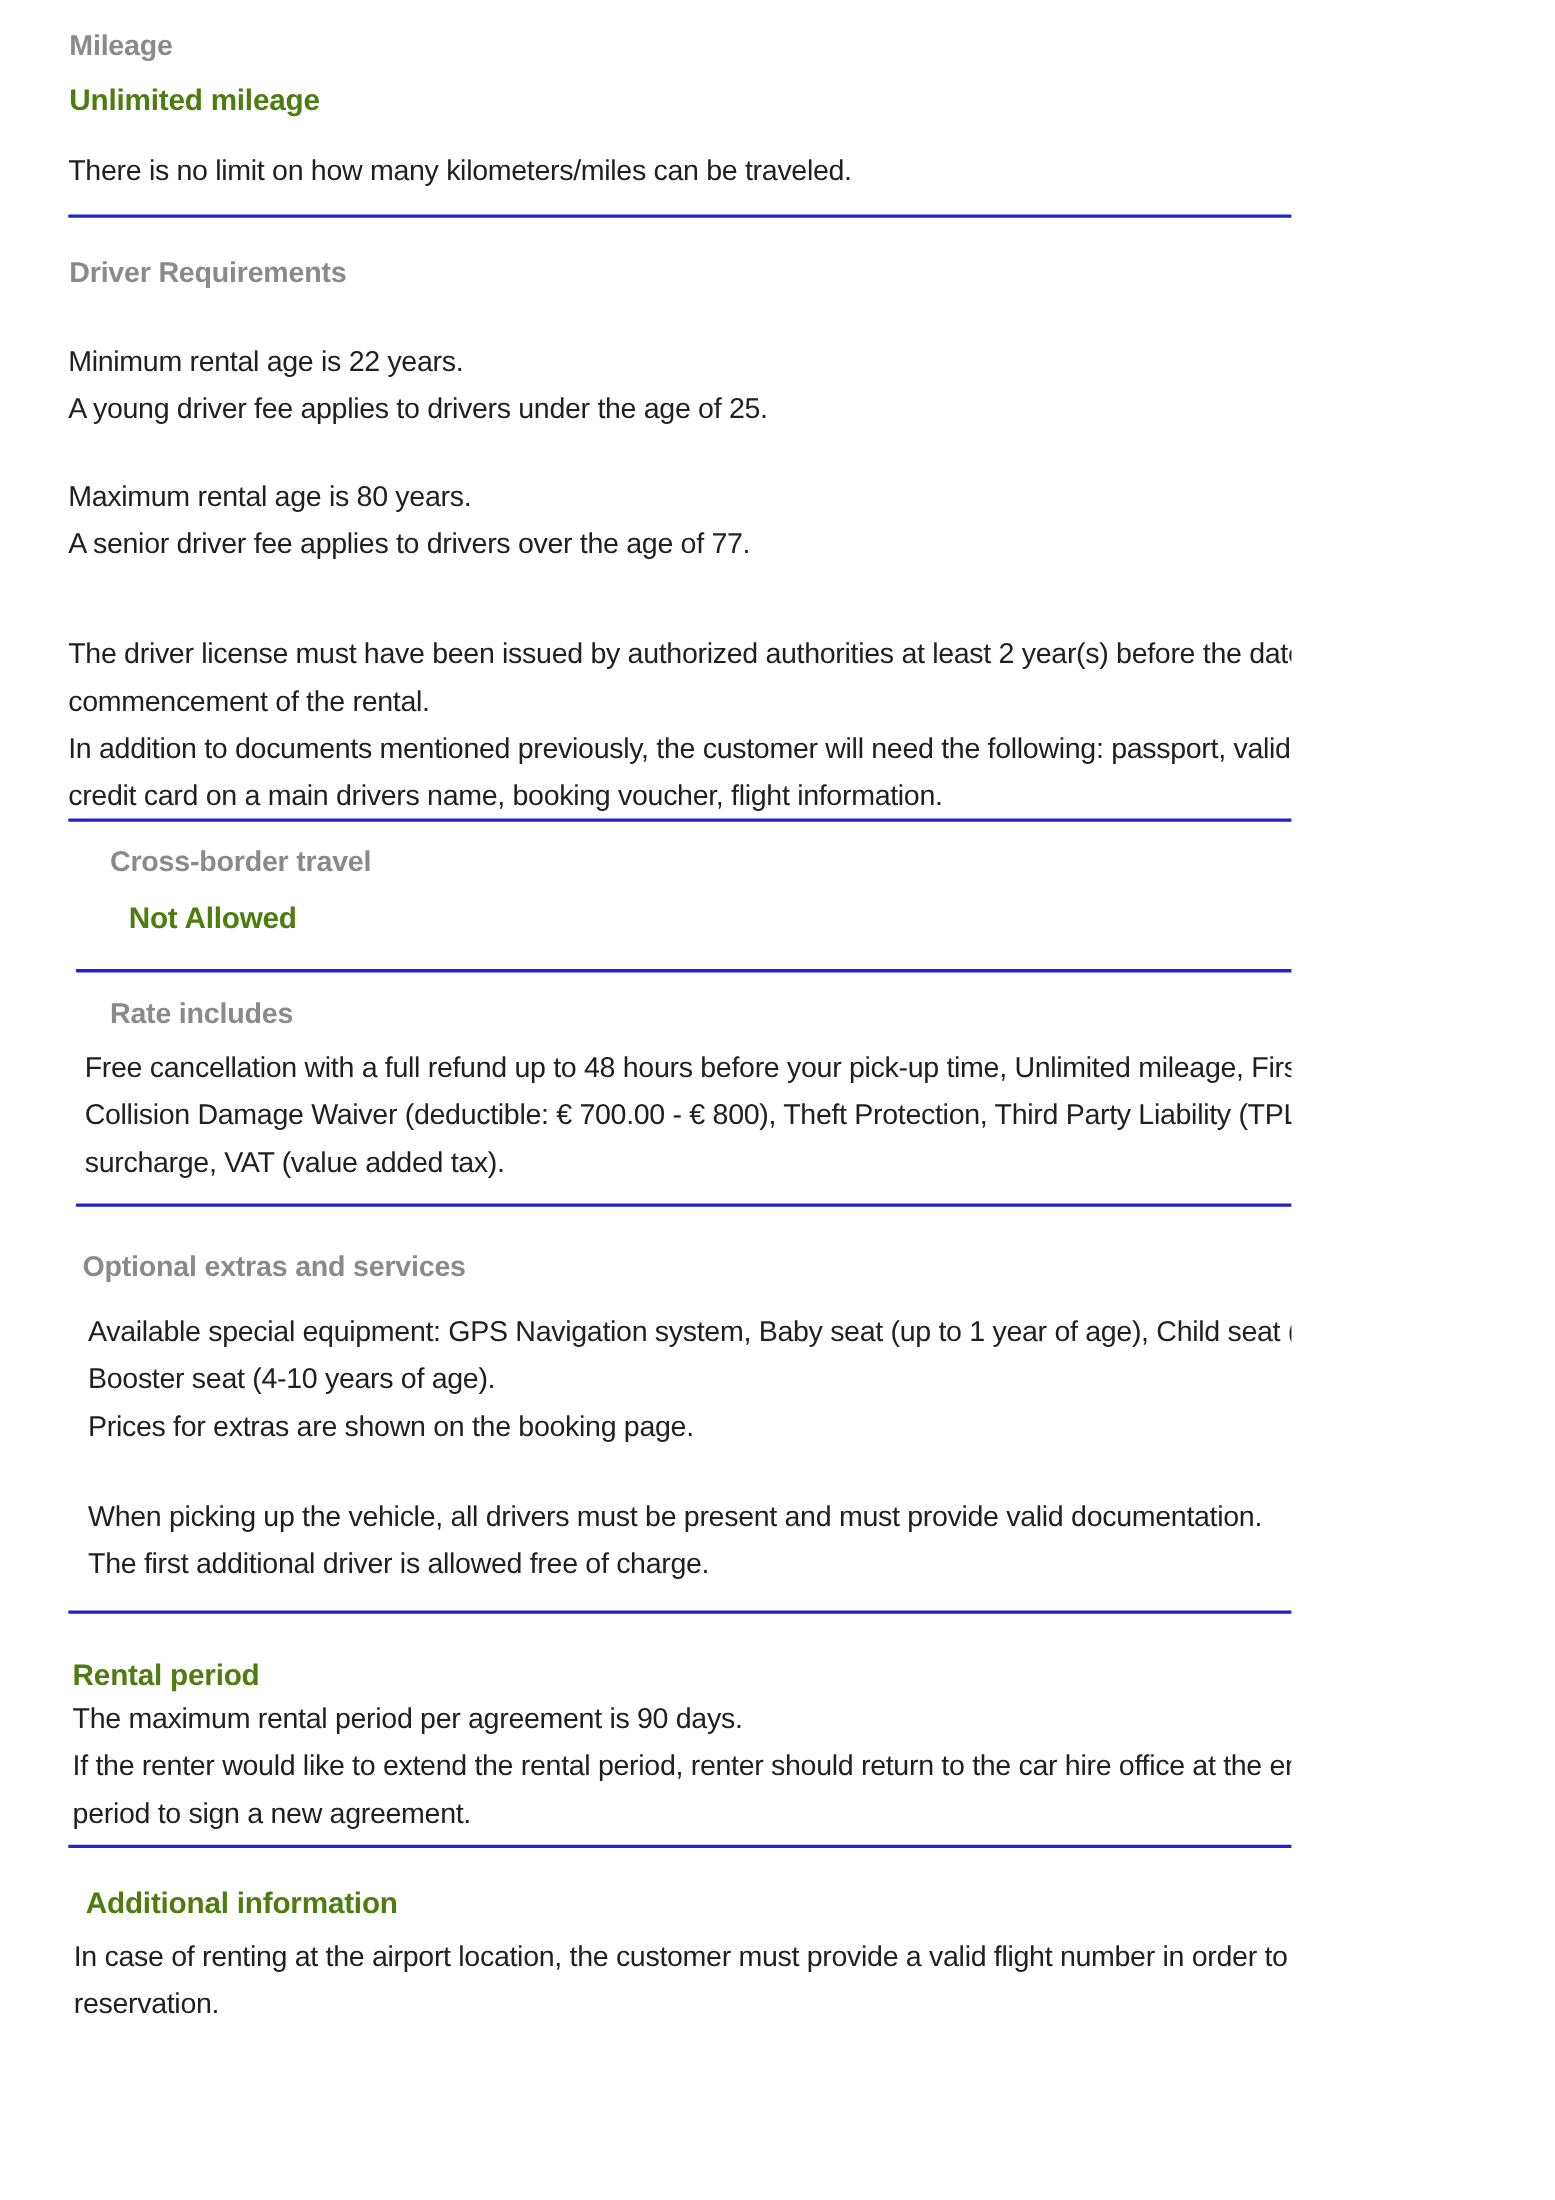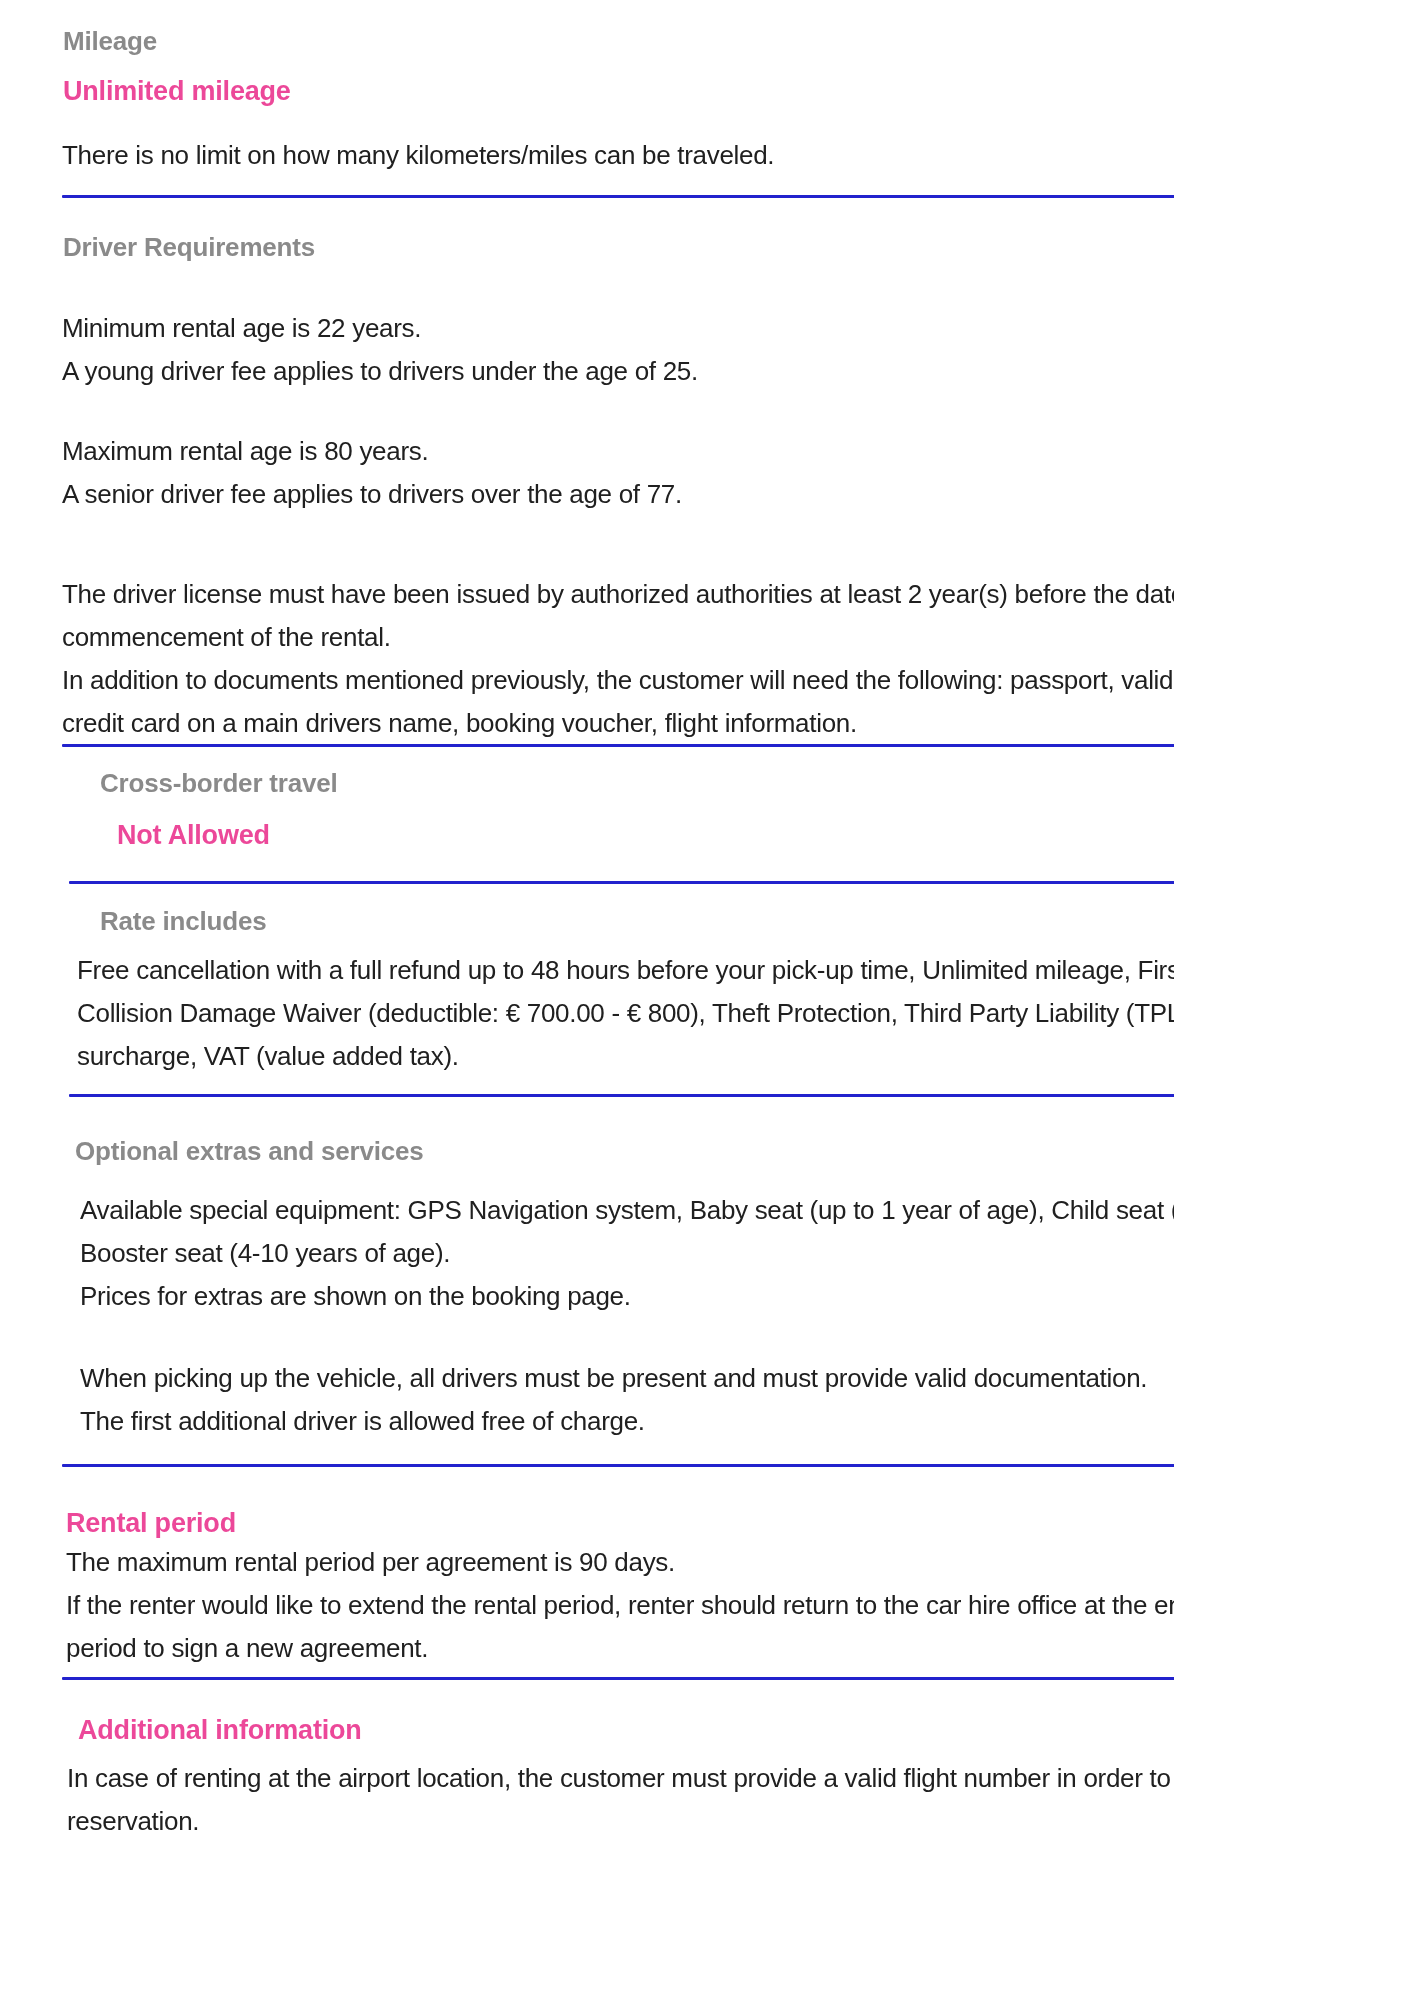--- a/index.html
+++ b/index.html
@@ -20,21 +20,21 @@
   .gray-h {
     font-size: 26px;
     font-weight: 700;
     color: #8a8a8a;
     letter-spacing: -0.2px;
     white-space: nowrap;
   }
   .black-h {
     font-size: 27px;
     font-weight: 700;
-    color: #ec4899;
+    color: #4d7c0f;
     letter-spacing: -0.2px;
     white-space: nowrap;
   }
   .para {
     font-size: 26px;
     line-height: 43px;
     color: #202020;
     letter-spacing: -0.3px;
     white-space: pre-line;
   }

